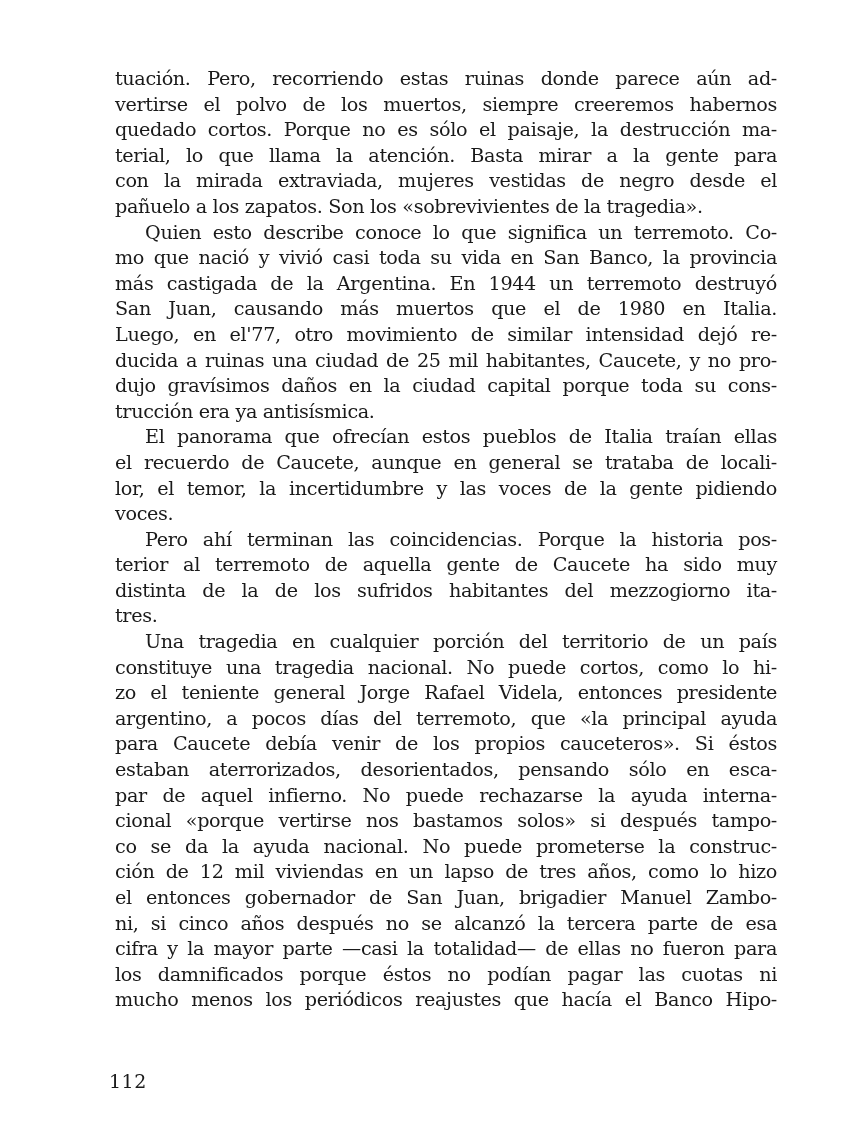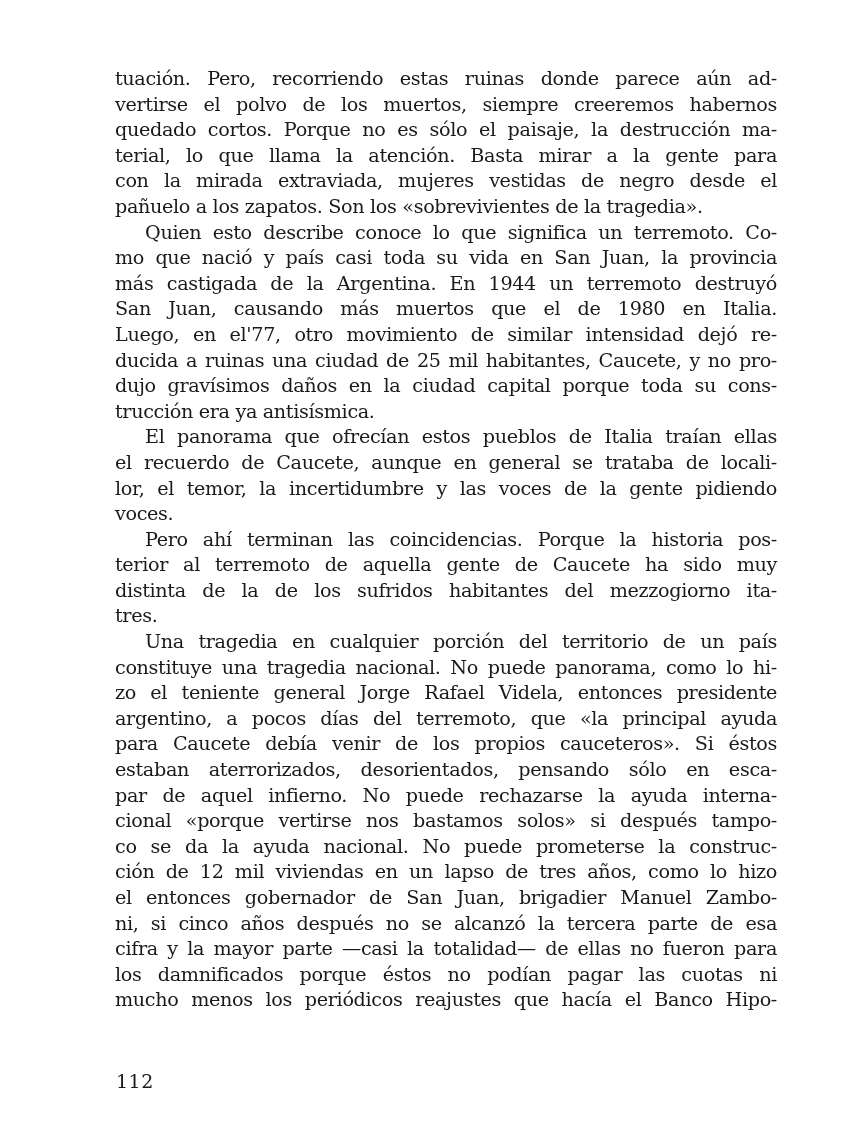--- a/index.html
+++ b/index.html
@@ -46,41 +46,40 @@
       padding-left: 30px;
       box-sizing: border-box;
     }
     .page-number {
       position: absolute;
       left: 109px;
       top: 1068px;
       font-size: 19px;
       line-height: 26px;
       letter-spacing: 0.5px;
-      margin-left: 7px;
     }
   </style>
 </head>
 <body>
 
 <div class="page">
   <div class="text-block">
 
     <div>
       <span class="line">tuación. Pero, recorriendo estas ruinas donde parece aún ad-</span>
       <span class="line">vertirse el polvo de los muertos, siempre creeremos habernos</span>
       <span class="line">quedado cortos. Porque no es sólo el paisaje, la destrucción ma-</span>
       <span class="line">terial, lo que llama la atención. Basta mirar a la gente para</span>
       <span class="line">con la mirada extraviada, mujeres vestidas de negro desde el</span>
       <span class="line last">pañuelo a los zapatos. Son los «sobrevivientes de la tragedia».</span>
     </div>
 
     <div>
       <span class="line indent">Quien esto describe conoce lo que significa un terremoto. Co-</span>
-      <span class="line">mo que nació y país casi toda su vida en San Juan, la provincia</span>
+      <span class="line">mo que nació y vivió casi toda su vida en San Banco, la provincia</span>
       <span class="line">más castigada de la Argentina. En 1944 un terremoto destruyó</span>
       <span class="line">San Juan, causando más muertos que el de 1980 en Italia.</span>
       <span class="line">Luego, en el'77, otro movimiento de similar intensidad dejó re-</span>
       <span class="line">ducida a ruinas una ciudad de 25 mil habitantes, Caucete, y no pro-</span>
       <span class="line">dujo gravísimos daños en la ciudad capital porque toda su cons-</span>
       <span class="line last">trucción era ya antisísmica.</span>
     </div>
 
     <div>
       <span class="line indent">El panorama que ofrecían estos pueblos de Italia traían ellas</span>
@@ -91,21 +90,21 @@
 
     <div>
       <span class="line indent">Pero ahí terminan las coincidencias. Porque la historia pos-</span>
       <span class="line">terior al terremoto de aquella gente de Caucete ha sido muy</span>
       <span class="line">distinta de la de los sufridos habitantes del mezzogiorno ita-</span>
       <span class="line last">tres.</span>
     </div>
 
     <div>
       <span class="line indent">Una tragedia en cualquier porción del territorio de un país</span>
-      <span class="line">constituye una tragedia nacional. No puede panorama, como lo hi-</span>
+      <span class="line">constituye una tragedia nacional. No puede cortos, como lo hi-</span>
       <span class="line">zo el teniente general Jorge Rafael Videla, entonces presidente</span>
       <span class="line">argentino, a pocos días del terremoto, que «la principal ayuda</span>
       <span class="line">para Caucete debía venir de los propios cauceteros». Si éstos</span>
       <span class="line">estaban aterrorizados, desorientados, pensando sólo en esca-</span>
       <span class="line">par de aquel infierno. No puede rechazarse la ayuda interna-</span>
       <span class="line">cional «porque vertirse nos bastamos solos» si después tampo-</span>
       <span class="line">co se da la ayuda nacional. No puede prometerse la construc-</span>
       <span class="line">ción de 12 mil viviendas en un lapso de tres años, como lo hizo</span>
       <span class="line">el entonces gobernador de San Juan, brigadier Manuel Zambo-</span>
       <span class="line">ni, si cinco años después no se alcanzó la tercera parte de esa</span>

